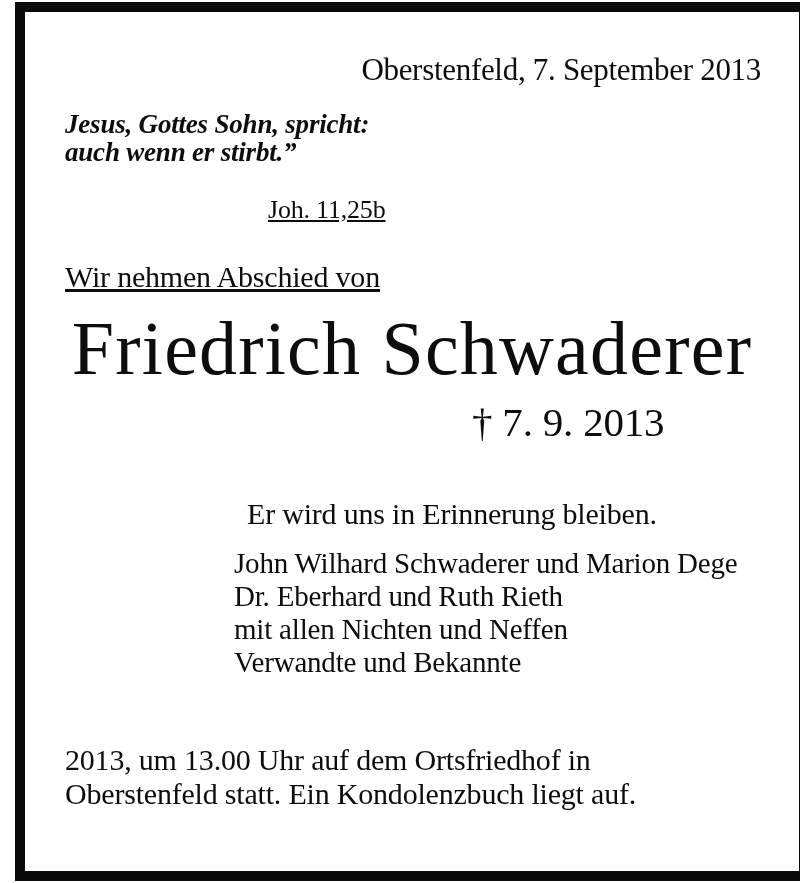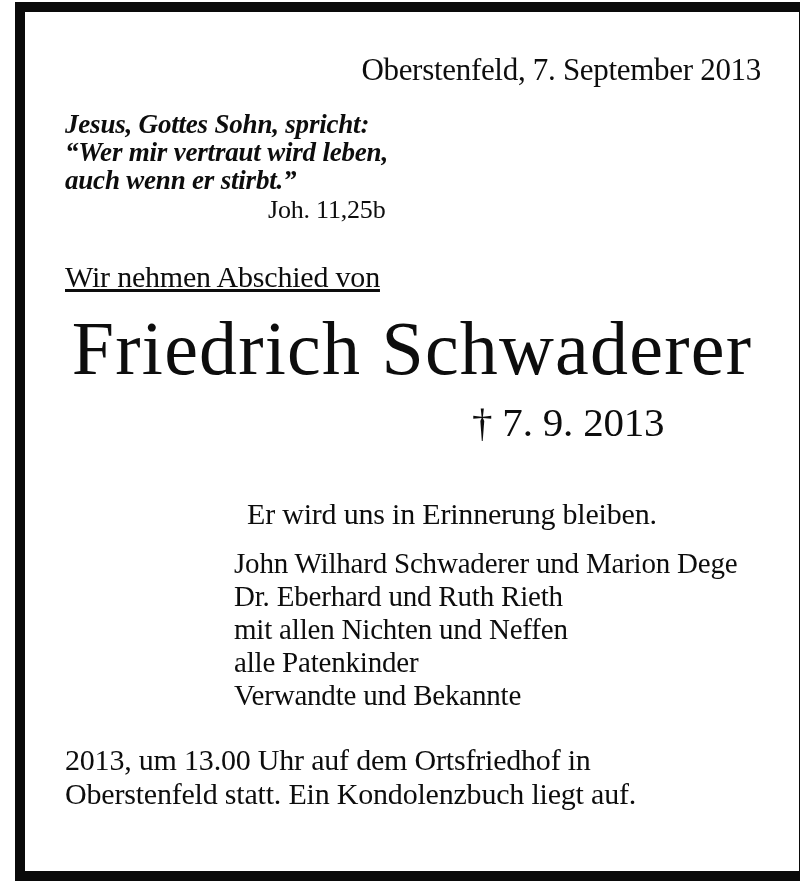--- a/index.html
+++ b/index.html
@@ -56,20 +56,21 @@
     letter-spacing: -0.2px;
     white-space: nowrap;
   }
   .scripture-ref {
     position: absolute;
     left: 230px;
     top: 171px;
     font-size: 26px;
     letter-spacing: -0.2px;
     white-space: nowrap;
+    text-decoration: underline;
   }
   .intro {
     position: absolute;
     left: 27px;
     top: 236px;
     font-size: 30px;
     letter-spacing: -0.2px;
     white-space: nowrap;
     text-decoration: underline;
   }
@@ -131,40 +132,38 @@
 <body>
 
 <div class="page">
   <div class="notice-frame">
     <div class="sheet">
 
       <div class="dateline">Oberstenfeld, 7. September 2013</div>
 
       <div class="scripture">
         <div>Jesus, Gottes Sohn, spricht:</div>
-        <div>“Wer mir vertraut wird leben,</div>
         <div>auch wenn er stirbt.”</div>
       </div>
 
       <div class="scripture-ref">Joh. 11,25b</div>
 
       <div class="intro">Wir nehmen Abschied von</div>
 
       <div class="deceased-name">Friedrich Schwaderer</div>
 
 
       <div class="death-date">† 7. 9. 2013</div>
 
       <div class="memory-line">Er wird uns in Erinnerung bleiben.</div>
 
       <div class="mourners">
         <div>John Wilhard Schwaderer und Marion Dege</div>
         <div>Dr. Eberhard und Ruth Rieth</div>
         <div>mit allen Nichten und Neffen</div>
-        <div>alle Patenkinder</div>
         <div>Verwandte und Bekannte</div>
       </div>
 
       <div class="funeral">
         <div>2013, um 13.00 Uhr auf dem Ortsfriedhof in</div>
         <div>Oberstenfeld statt. Ein Kondolenzbuch liegt auf.</div>
       </div>
 
     </div>
   </div>

